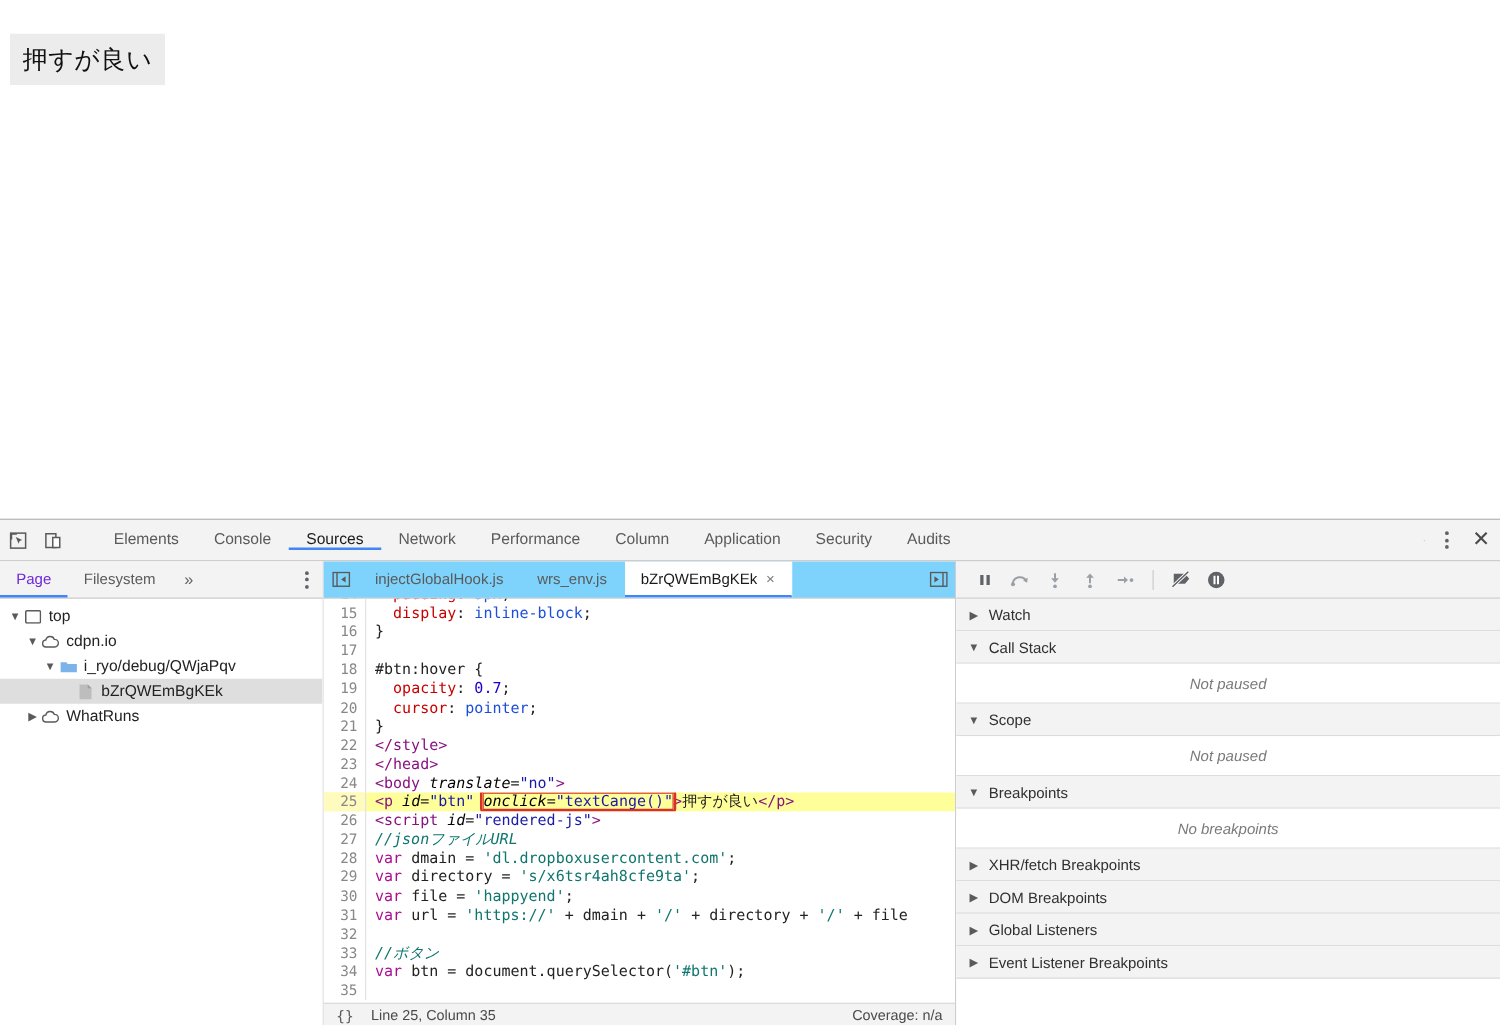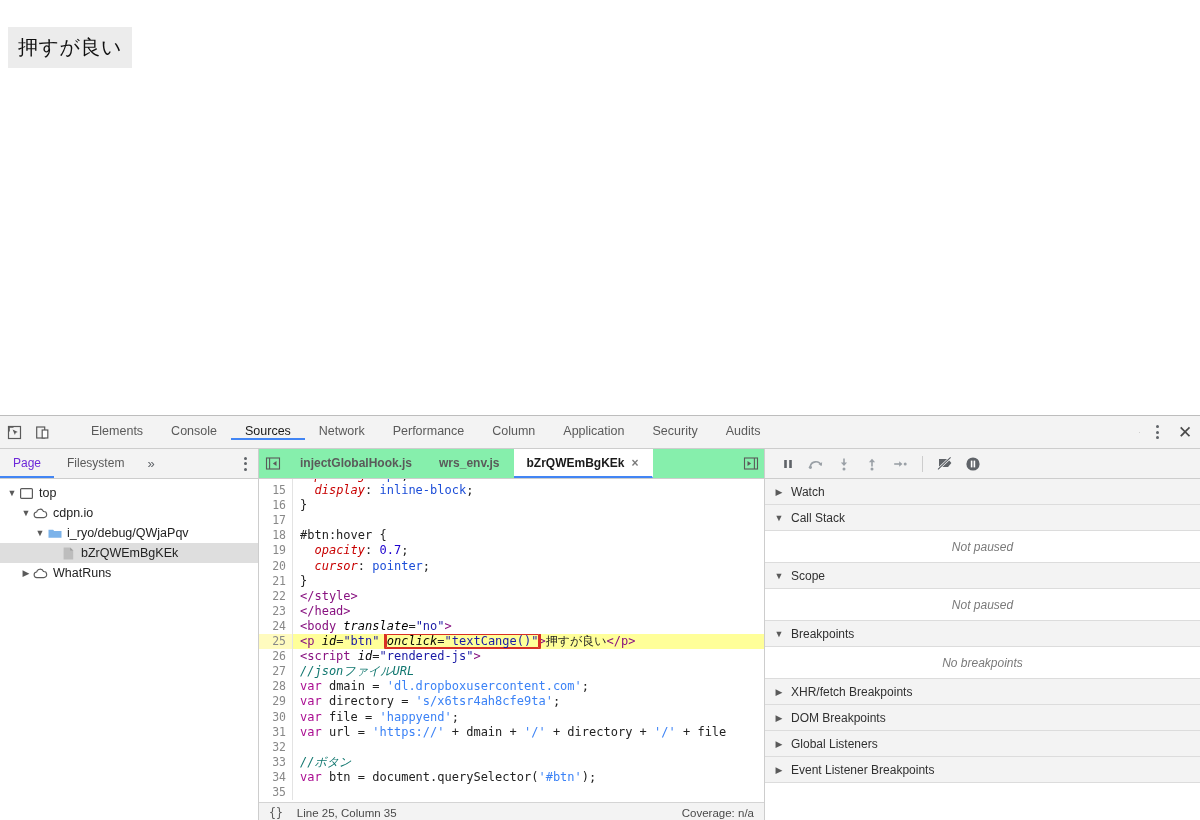--- a/index.html
+++ b/index.html
@@ -107,21 +107,21 @@
     color: #5a5a5a; font-size: 9px; flex: none;
   }
   .tw.none { visibility: hidden; }
   .tree-ico { width: 17px; display: inline-flex; align-items: center; justify-content: center; flex: none; }
   .tree-label { padding-left: 4px; }
 
   
   .editor-col { width: 505px; border-right: 1px solid #cdcdcd; display: flex; flex-direction: column; background: #fff; }
   .ed-tabbar {
     height: 29px; display: flex; align-items: stretch;
-    background: #86efac; border-bottom: 1px solid #cdcdcd; font-weight: bold;
+    background: #7dd3fc; border-bottom: 1px solid #cdcdcd;
   }
   .ed-arrow {
     width: 28px; display: flex; align-items: center; justify-content: center; cursor: pointer;
   }
   .ed-tabs { display: flex; align-items: stretch; overflow: hidden; }
   .ed-tab {
     display: flex; align-items: center; gap: 7px;
     padding: 0 13px; font-size: 12px; color: #5a5a5a; cursor: pointer;
     border-bottom: 2px solid transparent; white-space: nowrap;
     border-right: 1px solid transparent;
@@ -147,27 +147,27 @@
     font-size: 11.5px;
     box-sizing: border-box;
   }
   .cline.hl .gutter { background: #fffbbf; }
   .ctext { padding-left: 7px; white-space: pre; flex: 1; overflow: hidden; }
 
   
   .t-tag     { color: #881280; }
   .t-attr    { color: #000000; font-style: italic; }
   .t-str     { color: #1a1aa6; }
-  .t-prop    { color: #c80000; font-style: italic; }
+  .t-prop    { color: #c80000; }
   .t-val     { color: #1d4ed8; }
   .t-num     { color: #1c00cf; }
   .t-plain   { color: #222; }
   .t-cmt     { color: #0f766e; font-style: italic; }
   .t-kw      { color: #aa0d91; }
-  .t-jsstr   { color: #3b82f6; }
+  .t-jsstr   { color: #0f766e; }
   .t-punct   { color: #222; }
   .redbox {
     outline: 2px solid #d93025;
     box-shadow: 0 0 0 1px #d93025 inset;
     padding: 0 1px;
     margin: 0 -1px;
     border-radius: 1px;
   }
 
   .status-bar {

